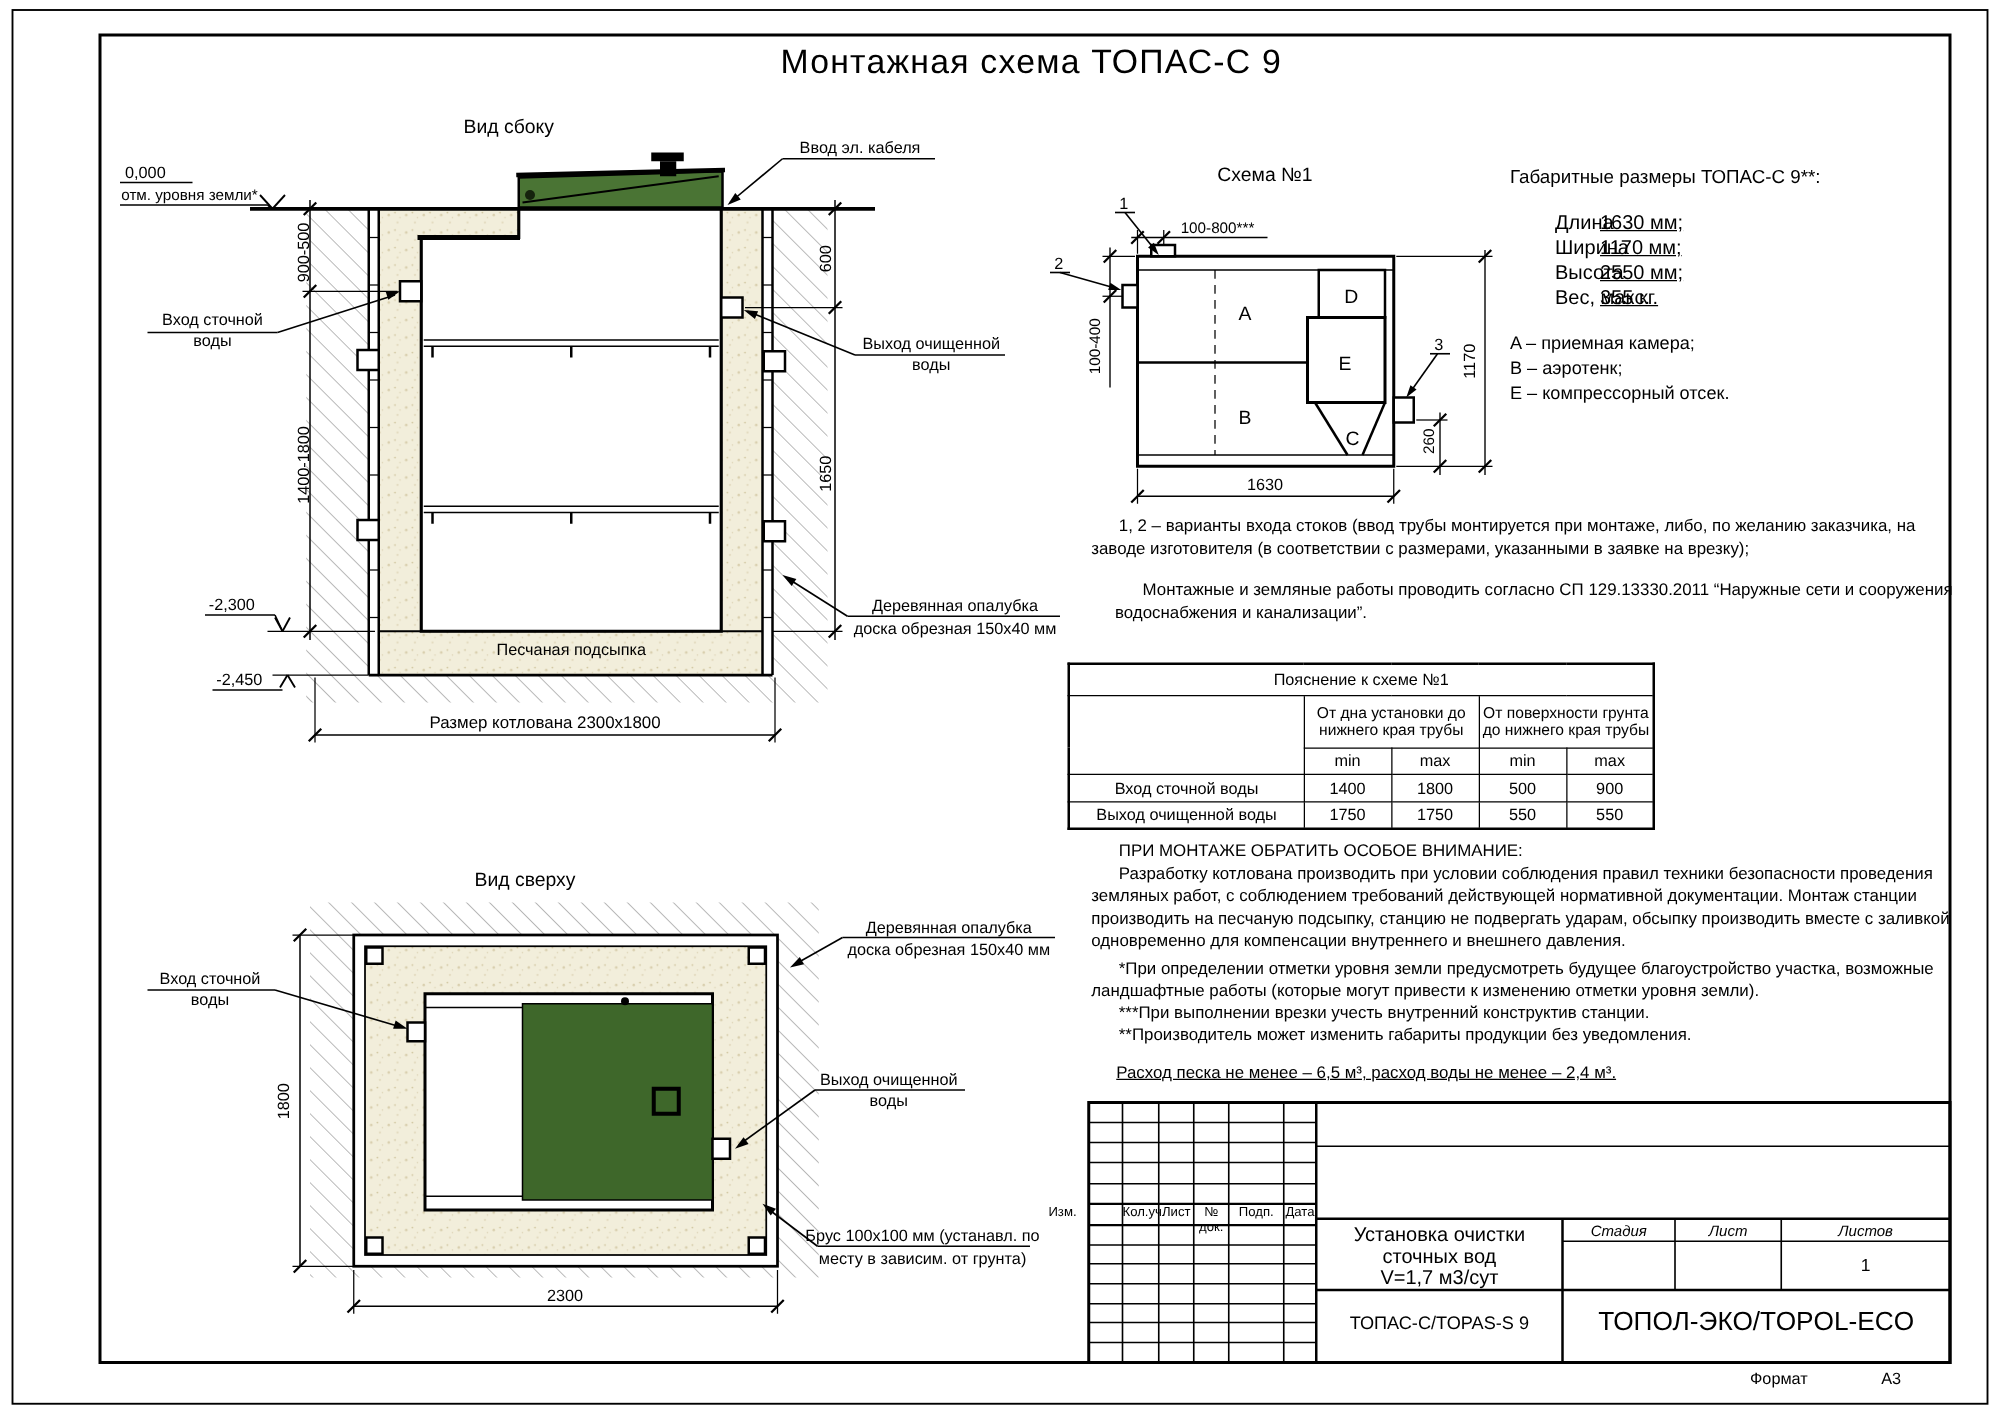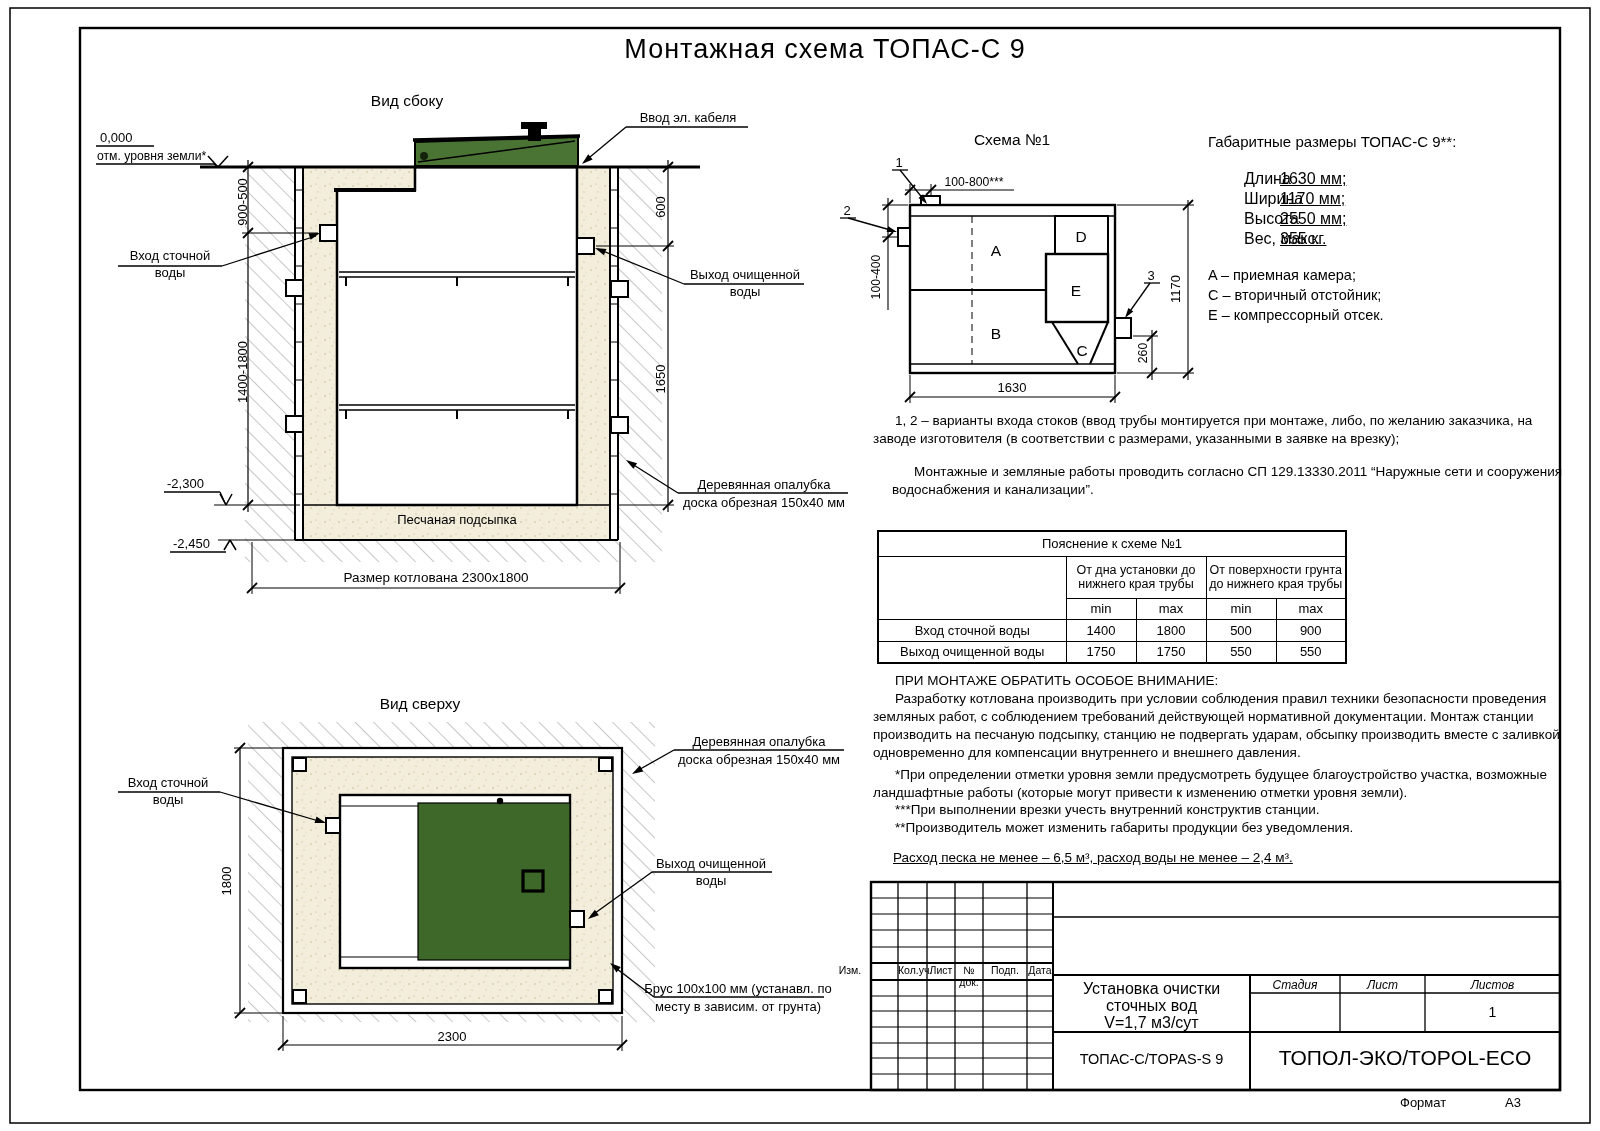--- a/index.html
+++ b/index.html
@@ -12,21 +12,21 @@
   .t12{font-size:12.2px;} .t13{font-size:13px;} .t135{font-size:13.5px;} .t15{font-size:15.5px;}
   .arr{fill:#000;stroke:none;}
   .page-title{left:560px;top:34px;width:530px;text-align:center;font-size:27px;letter-spacing:1px;}
   .specs-title{left:1208px;top:133px;width:360px;font-size:15px;}
   .spec-label{position:absolute;left:1244px;width:130px;}
   .spec-value{position:absolute;left:1280px;width:120px;text-decoration:underline;}
   .legend{left:1208px;top:265px;width:380px;font-size:14.5px;line-height:20px;}
   .notes{left:873px;top:412px;width:692px;font-size:13.5px;line-height:17.5px;}
   .notes p{margin:0;text-indent:22px;}
   .notes p.gap{margin-top:16px;margin-left:19px;}
-  table.expl{position:absolute;left:877px;top:530px;border-collapse:collapse;table-layout:fixed;
+  table.expl{position:absolute;left:854px;top:530px;border-collapse:collapse;table-layout:fixed;
              font-size:13px;border:2.5px solid #000;padding-left:36px;}
   table.expl td{border:1.6px solid #000;text-align:center;padding:0;overflow:hidden;}
   td.hdr{font-size:12.5px;line-height:14px;}
   .attn{left:873px;top:672px;width:698px;font-size:13.5px;line-height:18px;}
   .attn .hd{text-indent:22px;font-weight:bold;font-weight:normal;}
   .attn p{margin:0;text-indent:22px;}
   .stars{left:873px;top:766px;width:698px;font-size:13.5px;line-height:17.5px;}
   .stars p{margin:0;text-indent:22px;}
   .consume{left:893px;top:850px;width:660px;font-size:13.5px;text-decoration:underline;}
   .stampcell{text-align:center;font-size:10.5px;}
@@ -383,21 +383,21 @@
 <div class="abs spec-value" style="top:170px">1630 мм;</div>
 <div class="abs spec-label" style="top:190px">Ширина</div>
 <div class="abs spec-value" style="top:190px">1170 мм;</div>
 <div class="abs spec-label" style="top:210px">Высота</div>
 <div class="abs spec-value" style="top:210px">2550 мм;</div>
 <div class="abs spec-label" style="top:230px">Вес, макс.</div>
 <div class="abs spec-value" style="top:230px">355 кг.</div>
 
 <div class="abs legend">
   <div>A – приемная камера;</div>
-  <div>C – вторичный отстойник;</div>
+  <div>B – аэротенк;</div>
   <div>E – компрессорный отсек.</div>
 </div>
 
 <div class="abs notes">
   <p>1, 2 – варианты входа  стоков (ввод трубы монтируется при монтаже, либо, по желанию заказчика, на заводе изготовителя (в соответствии с размерами, указанными в заявке на врезку);</p>
   <p class="gap">Монтажные и земляные работы проводить согласно СП 129.13330.2011 “Наружные сети и сооружения водоснабжения и канализации”.</p>
 </div>
 
 <table class="expl">
   <colgroup>

